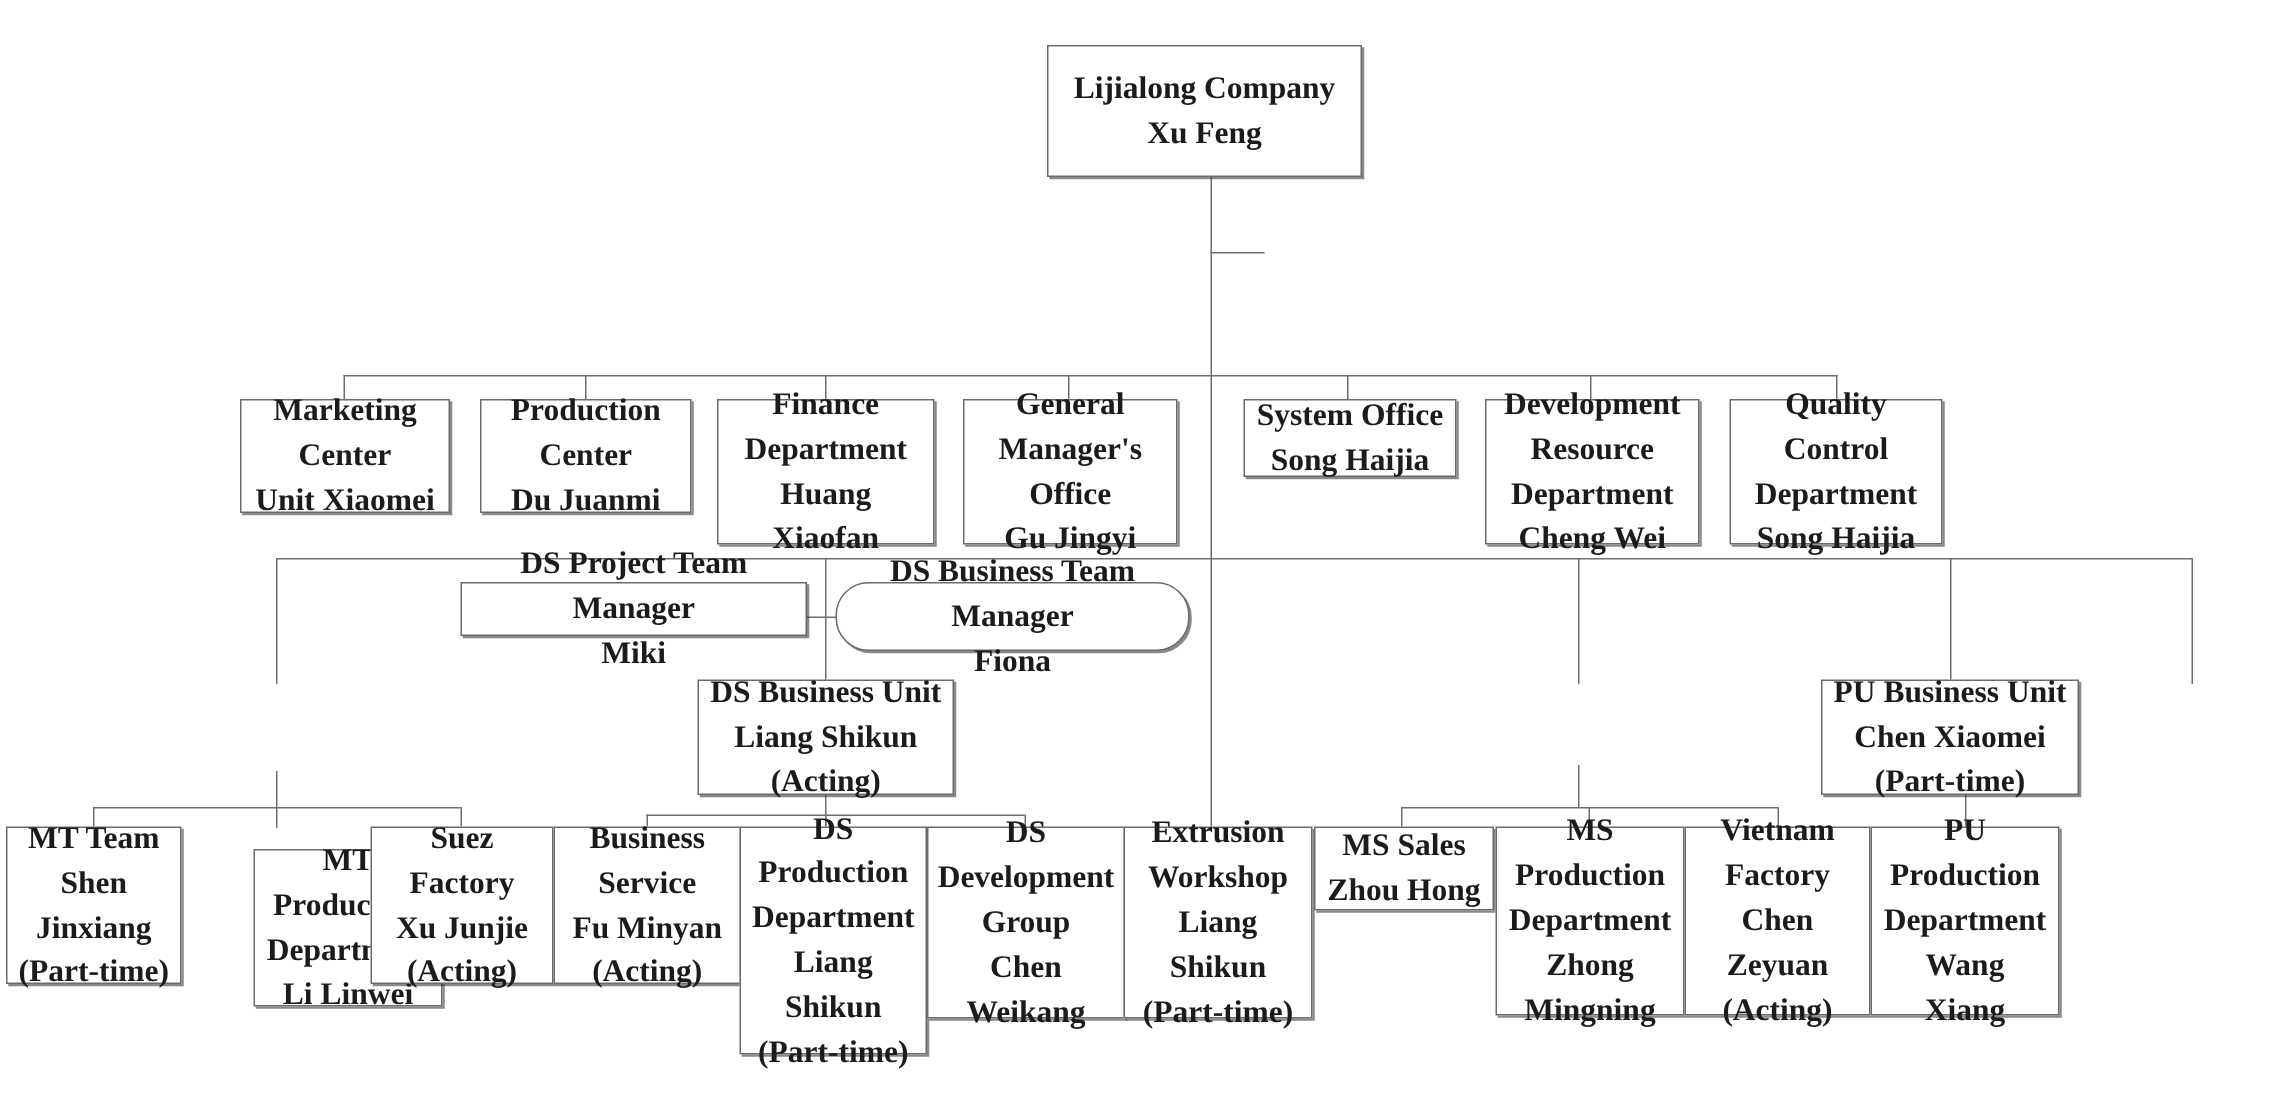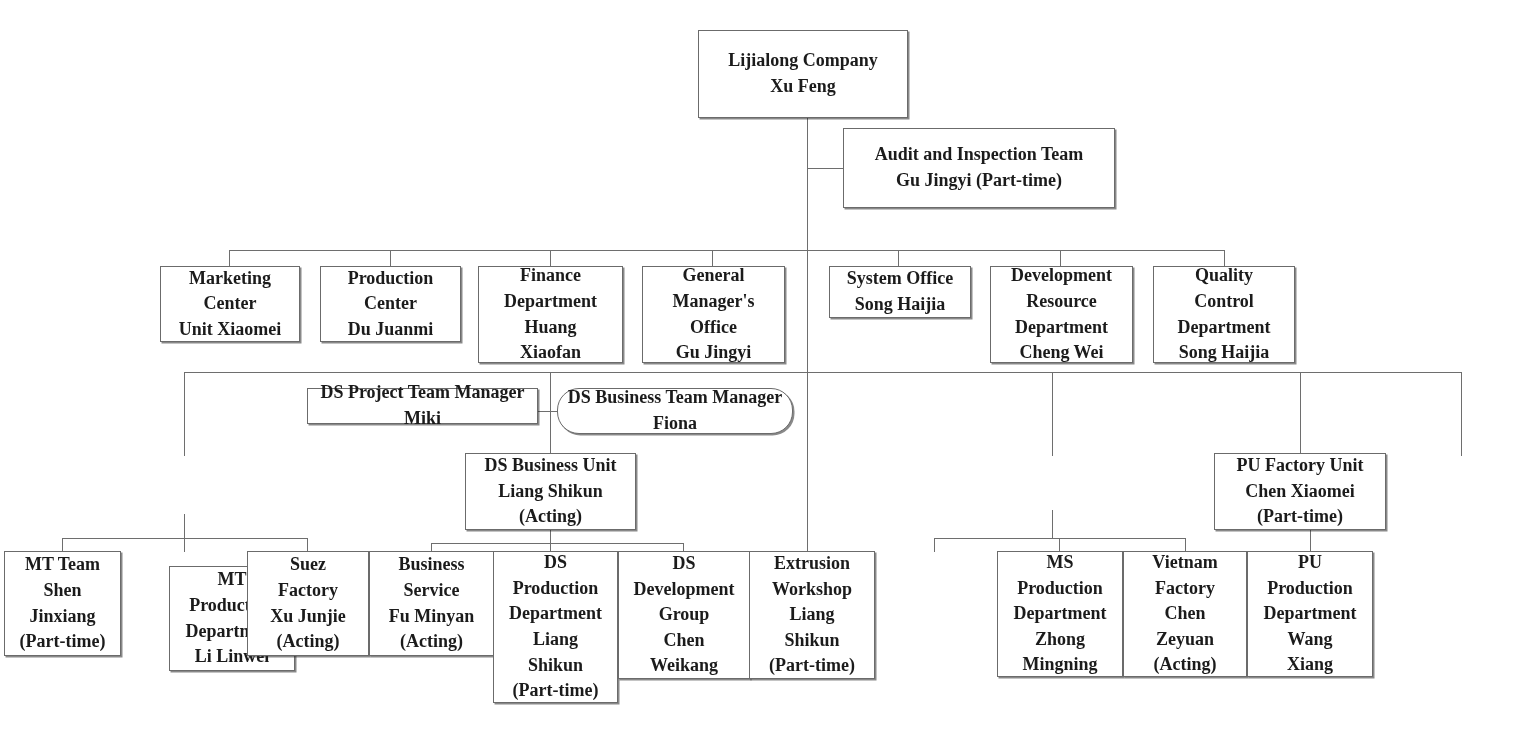--- a/index.html
+++ b/index.html
@@ -28,21 +28,21 @@
     font-weight: bold;
     color: #1b1b1b;
     line-height: 1.42;
     z-index: 3;
   }
   .node .lbl {
     display: block;
     padding: 0 4px;
     white-space: pre-line;
   }
-  .f15 { font-size: 18px; }
+  .f15 { font-size: 21px; }
 
   .lnk {
     position: absolute;
     background: #6e6e6e;
     z-index: 1;
   }
   .lnk.h { height: 1.4px; }
   .lnk.v { width: 1.4px; }
 </style>
 </head>
@@ -90,24 +90,20 @@
   <div class="lnk v" style="left:1059px; top:538px; height:14px;"></div>
   <div class="lnk v" style="left:1185px; top:538px; height:14px;"></div>
 
   <div class="lnk v" style="left:1310px; top:530px; height:22px;"></div>
 
   <div class="node f15" style="left:698px; top:30px; width:210px; height:88px;">
     <span class="lbl">Lijialong Company
 Xu Feng</span>
   </div>
 
-  <div class="node f15" style="left:843px; top:128px; width:272px; height:80px;">
-    <span class="lbl">Audit and Inspection Team
-Gu Jingyi (Part-time)</span>
-  </div>
 
   <div class="node f15" style="left:160px; top:266px; width:140px; height:76px;">
     <span class="lbl">Marketing
 Center
 Unit Xiaomei</span>
   </div>
 
   <div class="node f15" style="left:320px; top:266px; width:141px; height:76px;">
     <span class="lbl">Production
 Center
@@ -159,21 +155,21 @@
 
 
   <div class="node f15" style="left:465px; top:453px; width:171px; height:77px;">
     <span class="lbl">DS Business Unit
 Liang Shikun
 (Acting)</span>
   </div>
 
 
   <div class="node f15" style="left:1214px; top:453px; width:172px; height:77px;">
-    <span class="lbl">PU Factory Unit
+    <span class="lbl">PU Business Unit
 Chen Xiaomei
 (Part-time)</span>
   </div>
 
 
   <div class="node f15" style="left:4px; top:551px; width:117px; height:105px;">
     <span class="lbl">MT Team
 Shen
 Jinxiang
 (Part-time)</span>
@@ -218,20 +214,24 @@
   </div>
 
   <div class="node f15" style="left:749px; top:551px; width:126px; height:128px;">
     <span class="lbl">Extrusion
 Workshop
 Liang
 Shikun
 (Part-time)</span>
   </div>
 
+  <div class="node f15" style="left:876px; top:551px; width:120px; height:56px;">
+    <span class="lbl">MS Sales
+Zhou Hong</span>
+  </div>
 
   <div class="node f15" style="left:997px; top:551px; width:126px; height:126px;">
     <span class="lbl">MS
 Production
 Department
 Zhong
 Mingning</span>
   </div>
 
   <div class="node f15" style="left:1123px; top:551px; width:124px; height:126px;">

